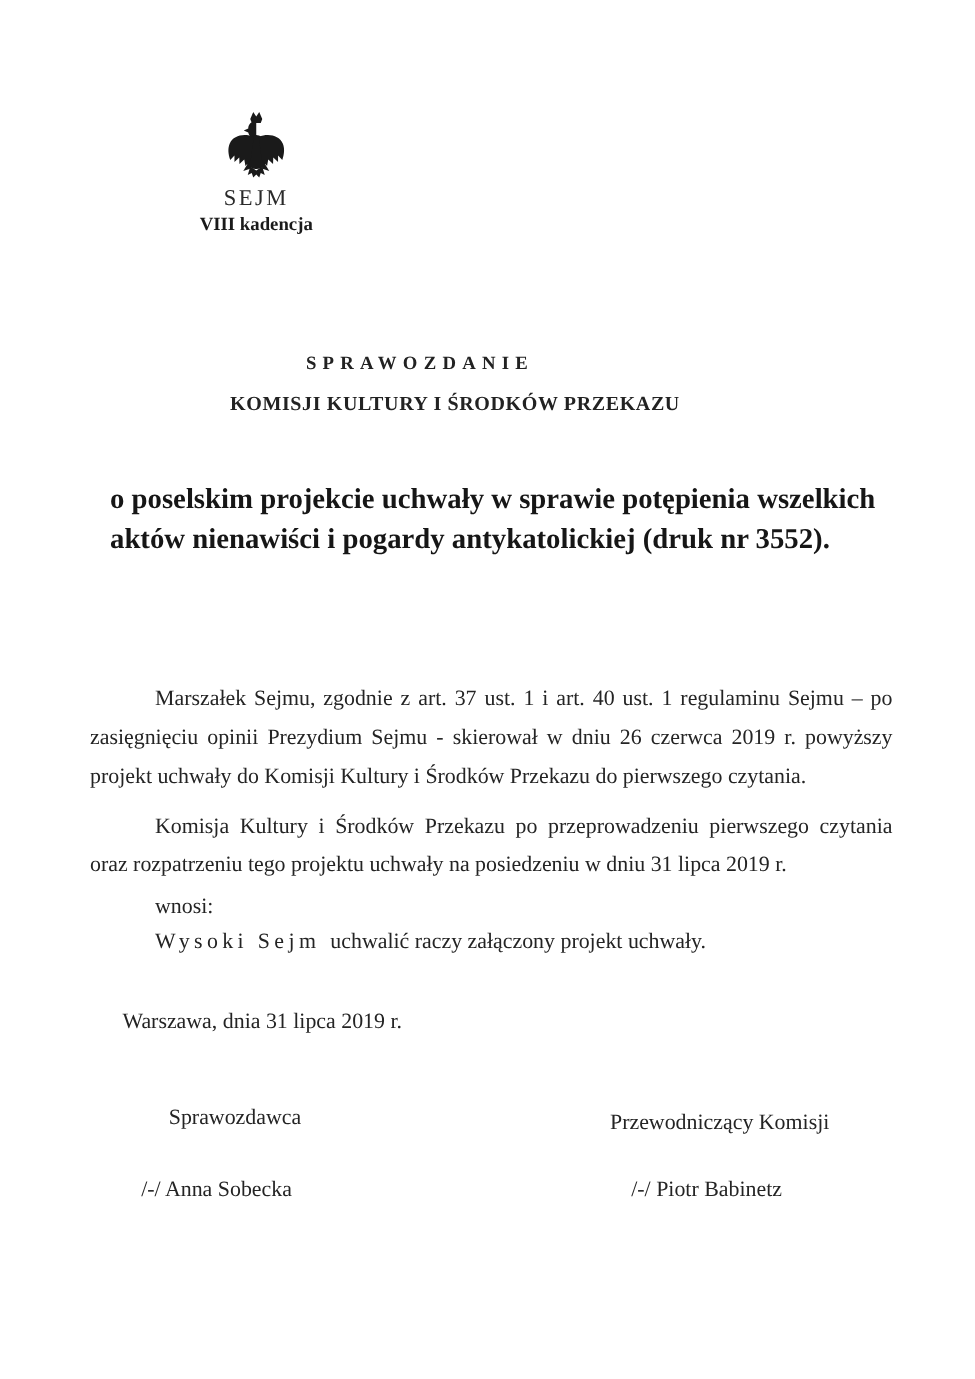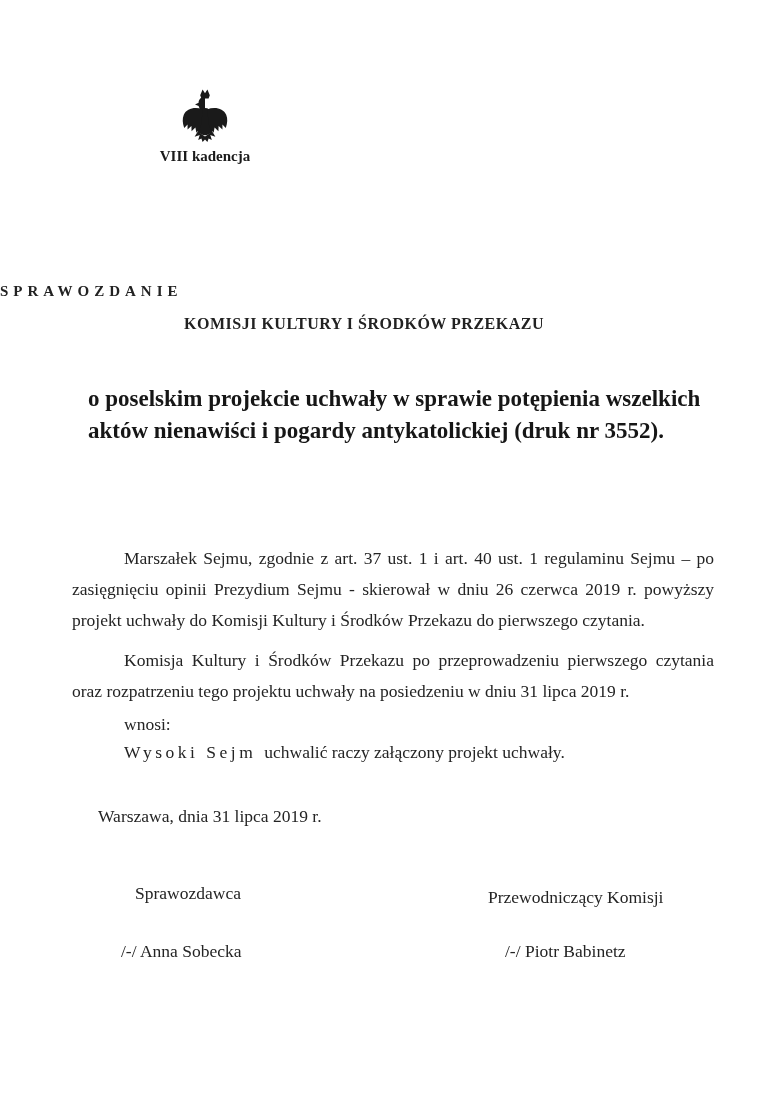--- a/index.html
+++ b/index.html
@@ -57,20 +57,21 @@
     padding: 0 4px 2px 4px;
     white-space: nowrap;
   }
 
   
   .report-heading {
     position: absolute;
     left: 0;
     top: 283px;
     width: 672px;
+    text-align: center;
     font-size: 15px;
     font-weight: bold;
     letter-spacing: 5px;
     color: #222;
   }
   .committee-heading {
     position: absolute;
     left: 0;
     top: 315px;
     width: 728px;
@@ -150,21 +151,20 @@
     top: 887px;
     font-size: 17.5px;
     color: #242424;
   }
   .sig-left {
     position: absolute;
     left: 113px;
     top: 941px;
     font-size: 17.5px;
     color: #242424;
-    margin-left: 8px;
   }
   .sig-right {
     position: absolute;
     left: 505px;
     top: 941px;
     font-size: 17.5px;
     color: #242424;
   }
 </style>
 </head>
@@ -185,20 +185,21 @@
         <path d="M27.5 26 C18 22 7 24.5 3.5 32.5 C1.5 37 1.8 43 4 49 L8.2 44.5 L8.2 51 L13 46.5 L13.2 53 L18 48.5 L19.2 55 L24.5 49 Z"></path>
 
         <path d="M32.5 26 C42 22 53 24.5 56.5 32.5 C58.5 37 58.2 43 56 49 L51.8 44.5 L51.8 51 L47 46.5 L46.8 53 L42 48.5 L40.8 55 L35.5 49 Z"></path>
 
         <path d="M22.5 51 L17 60 L24.5 57.5 Z"></path>
         <path d="M37.5 51 L43 60 L35.5 57.5 Z"></path>
 
         <path d="M24 55.5 L30 59.5 L36 55.5 L38.5 64 L34.5 62 L33 66.5 L30 63.5 L27 66.5 L25.5 62 L21.5 64 Z"></path>
       </g>
     </svg>
+    <div class="inst-line1">SEJM</div>
     <div class="inst-line3">VIII kadencja</div>
   </div>
 
 
   <div class="report-heading">SPRAWOZDANIE</div>
   <div class="committee-heading">KOMISJI KULTURY I ŚRODKÓW PRZEKAZU</div>
 
   <div class="doc-title">o poselskim projekcie uchwały w sprawie potępienia wszelkich aktów nienawiści i pogardy antykatolickiej (druk nr 3552).</div>
 
   <p class="body-para para-1">Marszałek Sejmu, zgodnie z art. 37 ust. 1 i art. 40 ust. 1 regulaminu Sejmu – po zasięgnięciu opinii Prezydium Sejmu - skierował w dniu 26 czerwca 2019 r. powyższy projekt uchwały do Komisji Kultury i Środków Przekazu do pierwszego czytania.</p>

